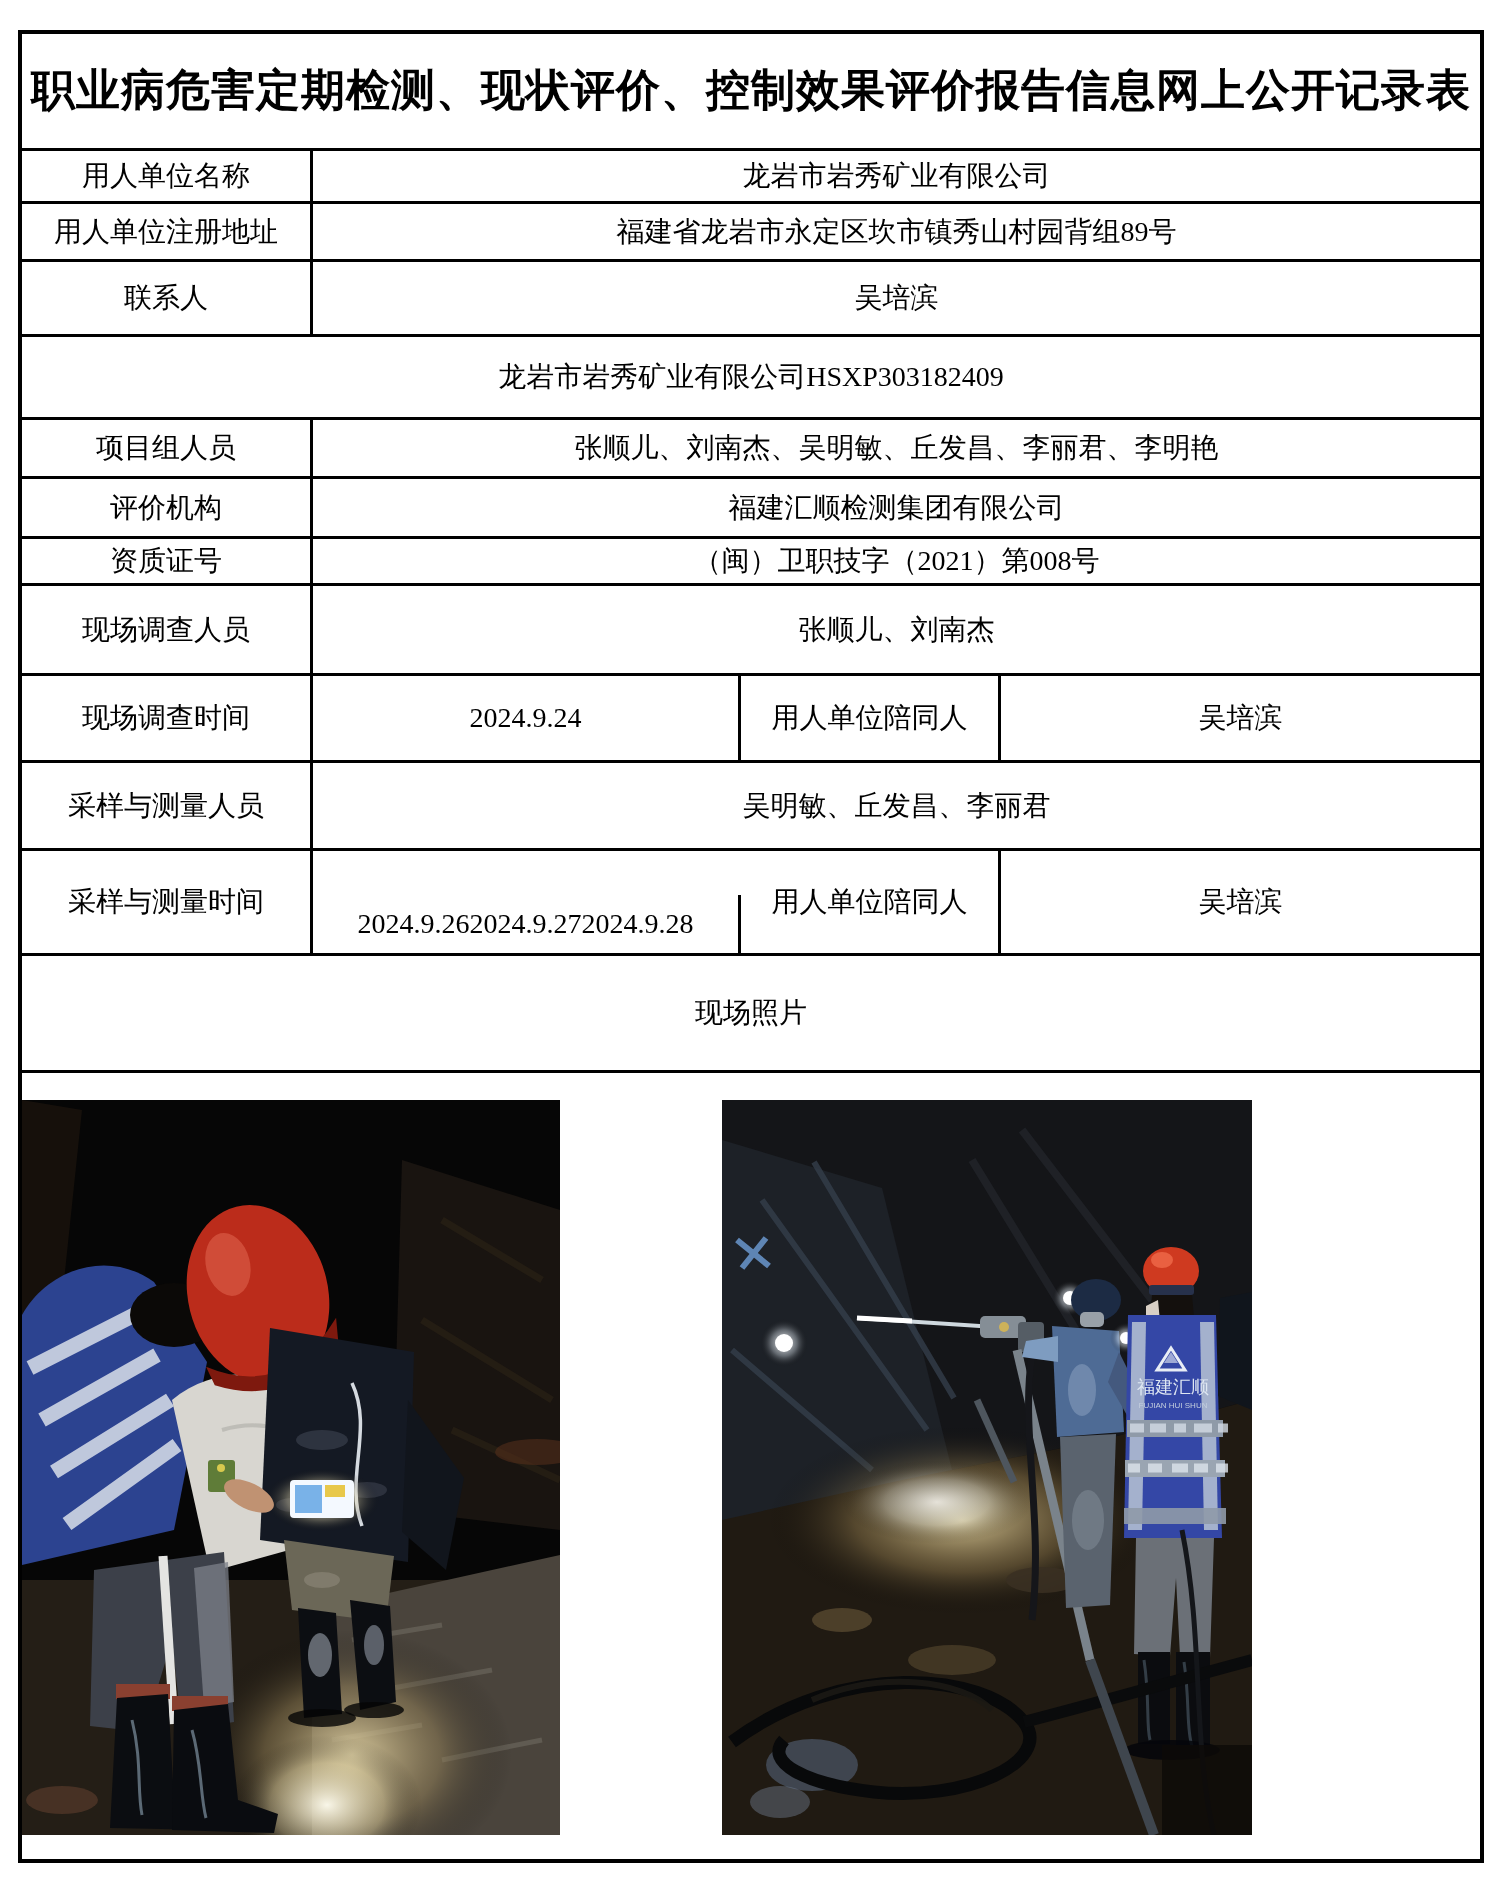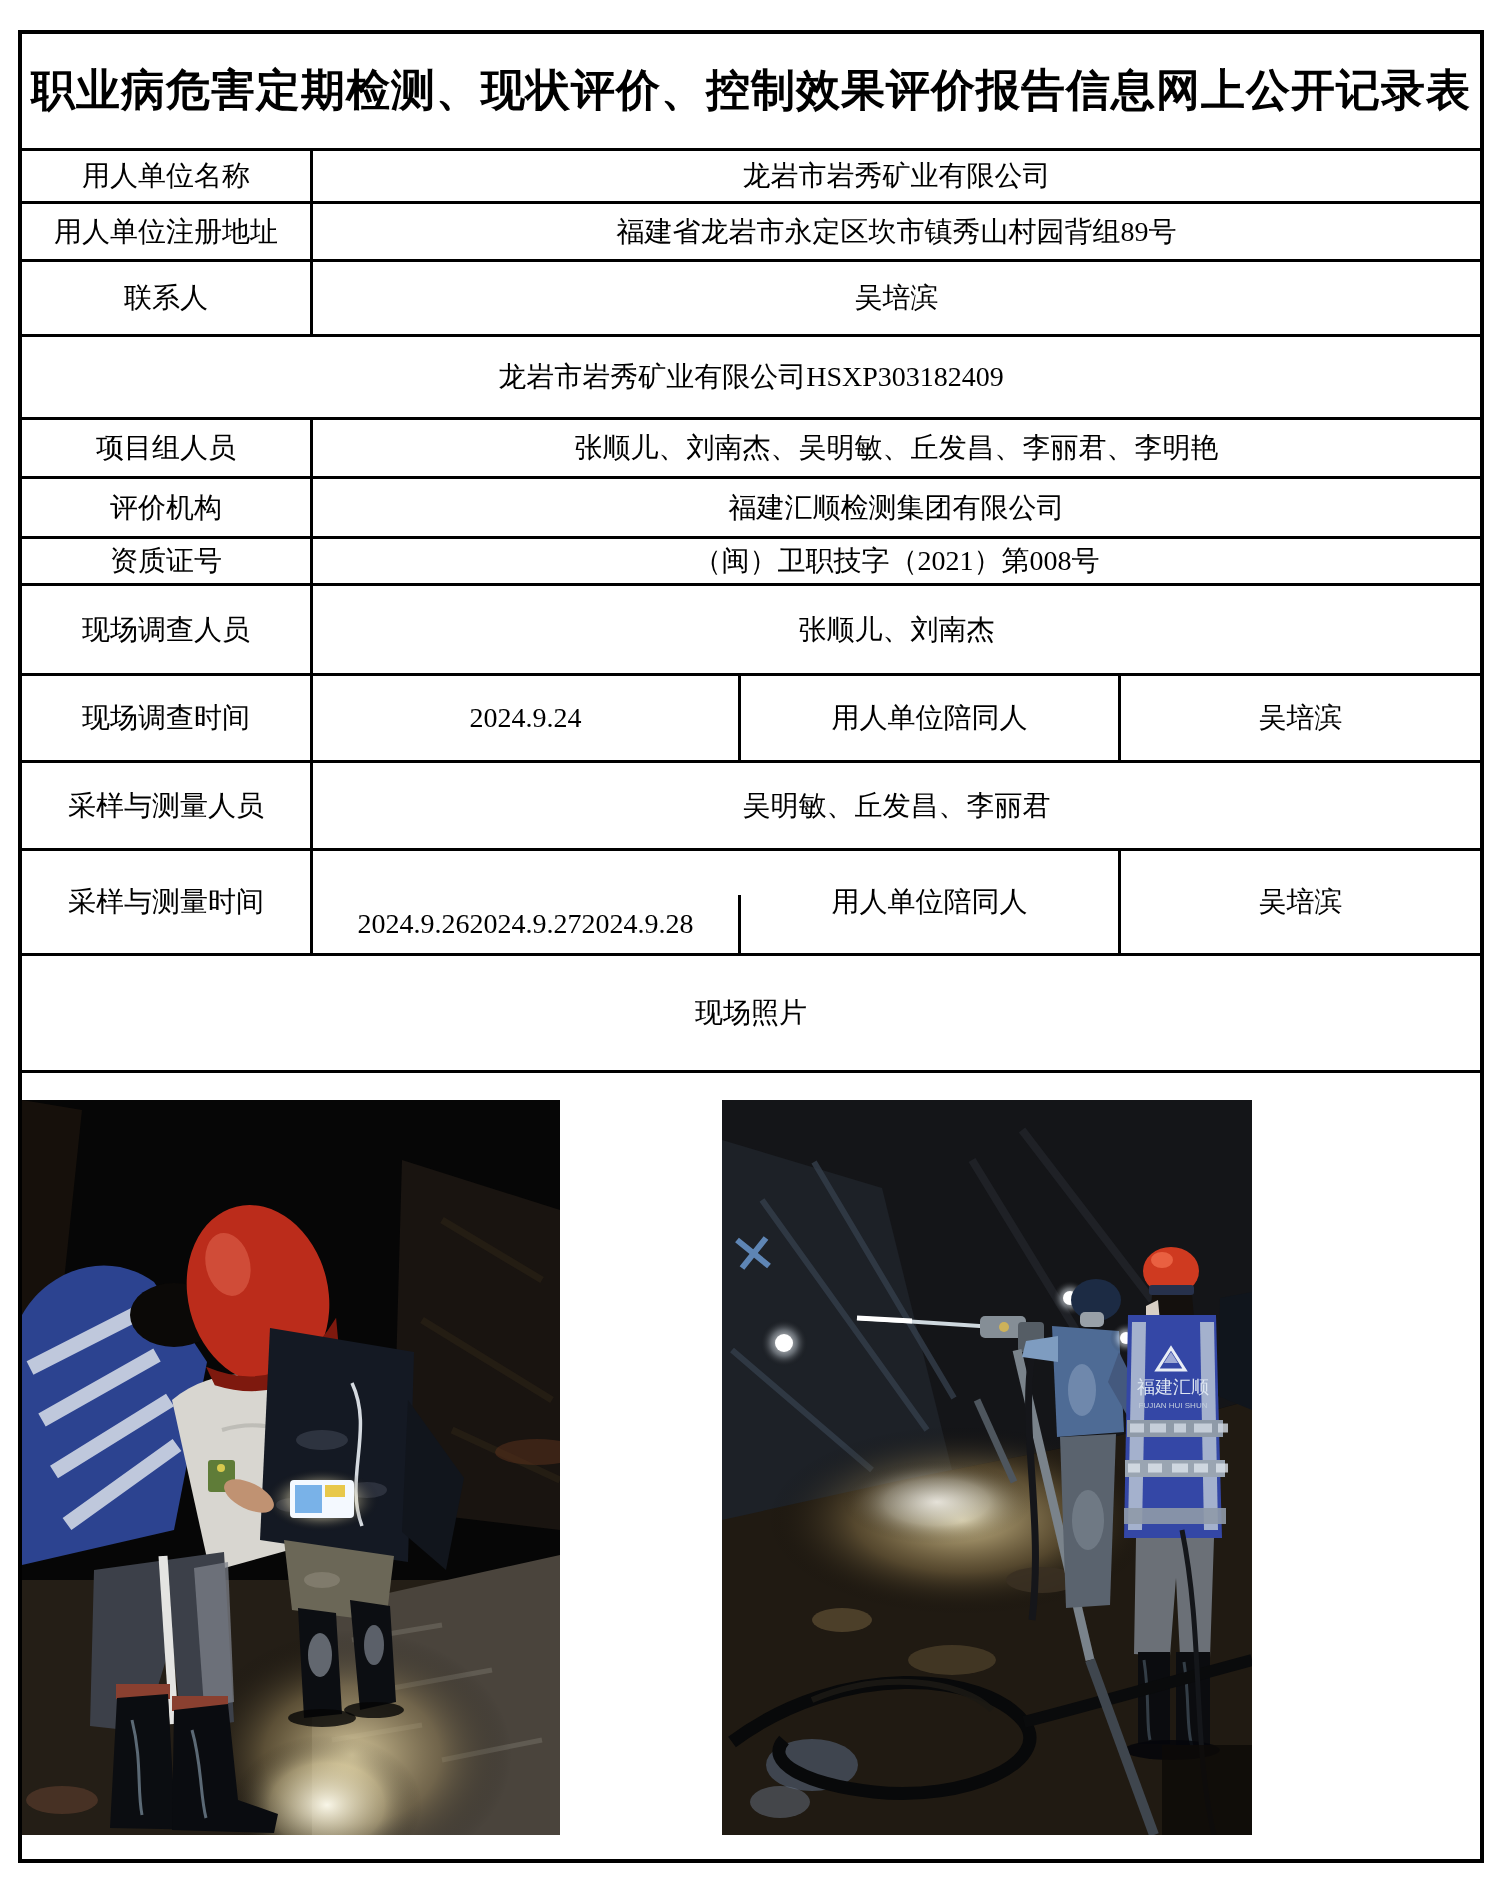--- a/index.html
+++ b/index.html
@@ -19,21 +19,21 @@
   .row.last { border-bottom:none; flex:1; position:relative; display:block; }
   .cell {
     display:flex; align-items:center; justify-content:center;
     text-align:center; font-size:28px; line-height:1.2; overflow:hidden;
   }
   .title-row { height:117px; }
   .title-cell { flex:1; font-size:44px; font-weight:bold; letter-spacing:1px; }
   .c-label  { width:291px; border-right:3px solid #000; flex-shrink:0; }
   .c-value  { flex:1; }
   .c-col2   { width:428px; border-right:3px solid #000; flex-shrink:0; }
-  .c-col3   { width:380px; border-right:3px solid #000; flex-shrink:0; }
+  .c-col3   { width:260px; border-right:3px solid #000; flex-shrink:0; }
   .c-col4   { flex:1; }
   .dates { display:flex; flex-direction:row; align-items:center; justify-content:center;margin-top:44px; }
   .photo { position:absolute; top:19px; overflow:hidden; background:#fef9c3;margin-top:8px; }
   .photo-left  { left:0;     width:538px; height:735px; }
   .photo-right { left:700px; width:530px; height:735px; }
   .photo svg { display:block; width:100%; height:100%; }
 </style>
 </head>
 <body>
 

